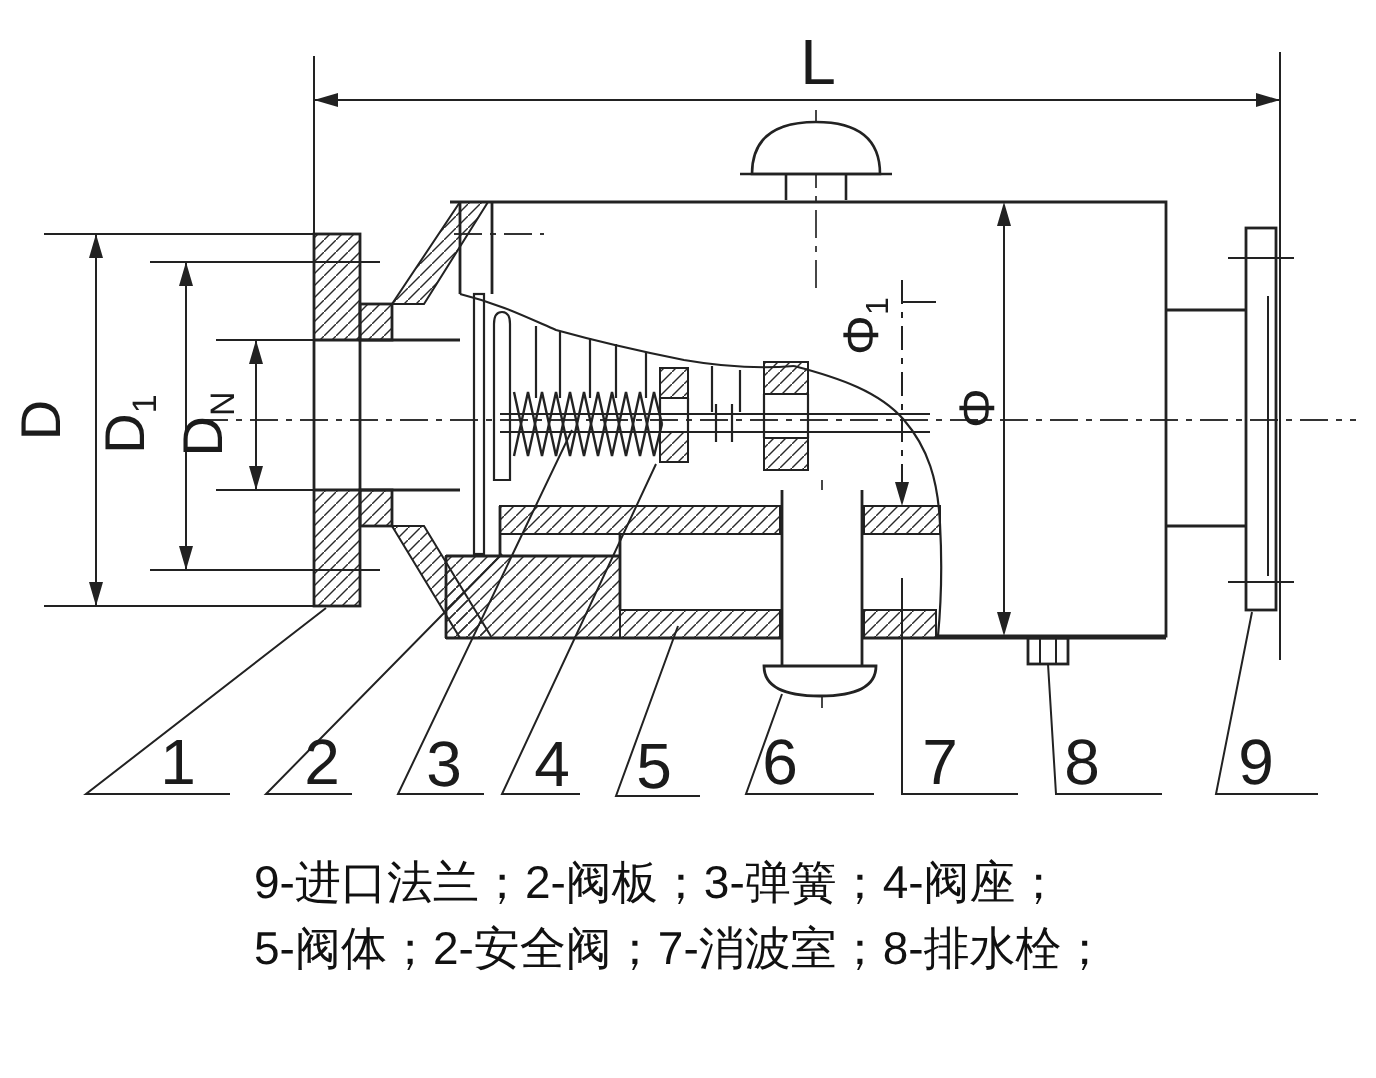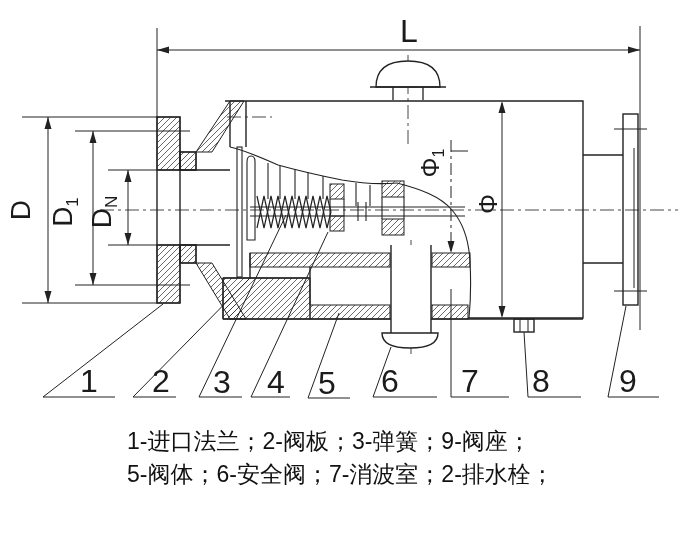--- a/index.html
+++ b/index.html
@@ -187,16 +187,16 @@
     <text x="276" y="393">4</text>
     <text x="327" y="394">5</text>
     <text x="390" y="392">6</text>
     <text x="470" y="392">7</text>
     <text x="541" y="392">8</text>
     <text x="628" y="392">9</text>
   </g>
 </svg>
 
 <div id="legend">
-  <div>1-进口法兰；2-阀板；3-弹簧；9-阀座；</div>
-  <div>5-阀体；6-安全阀；7-消波室；2-排水栓；</div>
+  <div>9-进口法兰；2-阀板；3-弹簧；4-阀座；</div>
+  <div>5-阀体；2-安全阀；7-消波室；8-排水栓；</div>
 </div>
 </div>
 
 </body></html>

